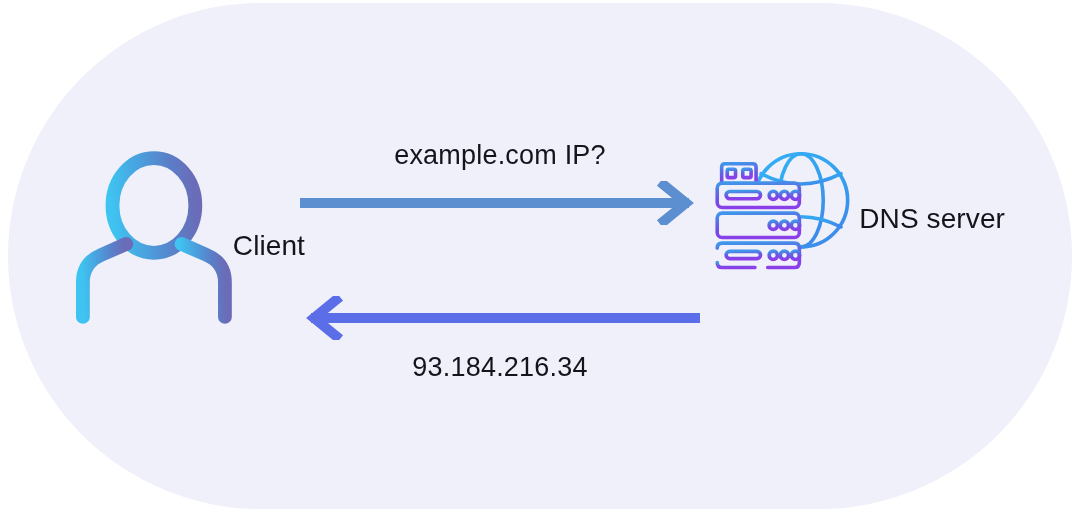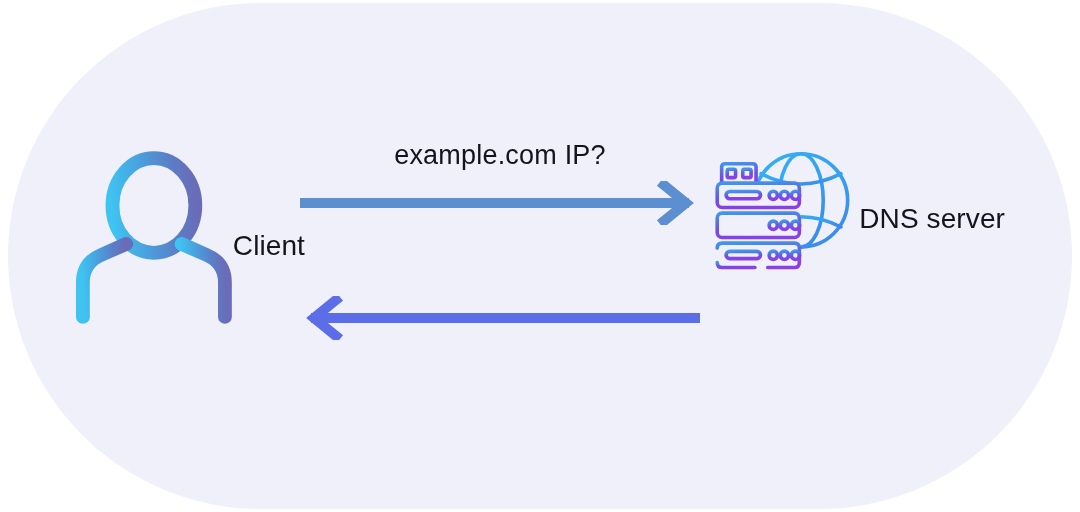--- a/index.html
+++ b/index.html
@@ -174,15 +174,16 @@
     </svg>
   </div>
 
   <div class="flow" id="response-flow">
     <svg class="arrow-svg" width="400" height="44" viewBox="0 0 400 44">
       <g stroke="#5b6ee8" stroke-width="10" fill="none" stroke-linecap="square">
         <path d="M16 22 L397 22"></path>
         <path d="M36 4 L14 22 L36 40" stroke-linejoin="miter"></path>
       </g>
     </svg>
+    <div class="flow-label">93.184.216.34</div>
   </div>
 
 </div>
 
 </body></html>

